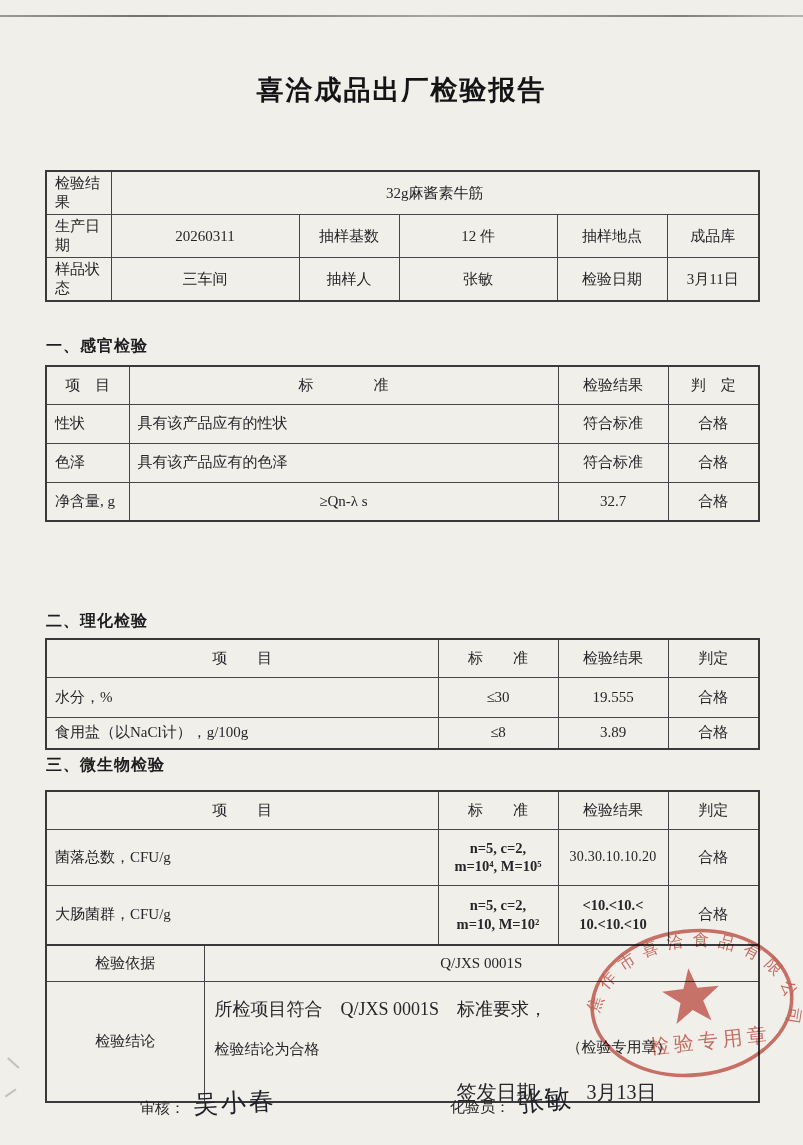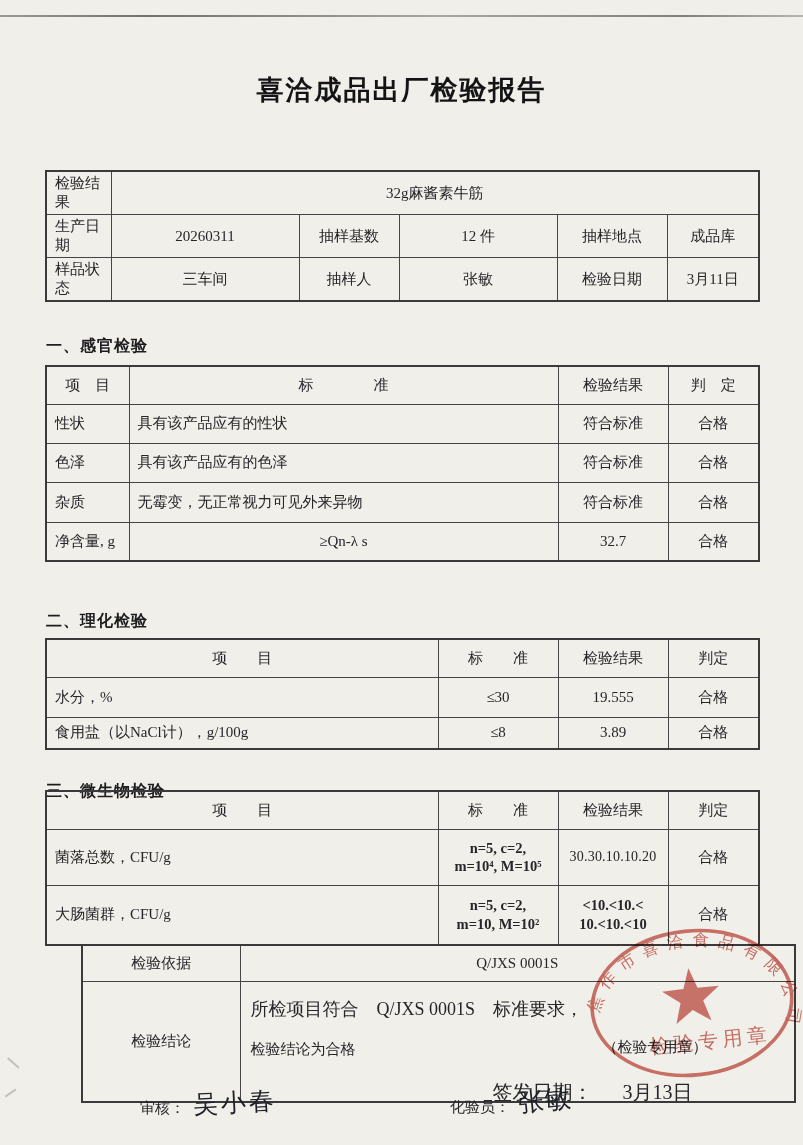--- a/index.html
+++ b/index.html
@@ -26,21 +26,21 @@
     font-size:15px; padding:2px 6px; overflow:hidden; }
   td.tl { text-align:left; padding-left:8px; }
   td.pre { white-space:pre-line; line-height:1.3; font-size:14.5px; padding:9px 2px;font-weight:bold; }
   td.tight { font-size:14px; letter-spacing:.2px; padding:2px 1px; }
 
   .sec-h { position:absolute; left:46px; font-size:16px; font-weight:600;
     letter-spacing:1px; color:#1d1d20; }
 
   .block { position:absolute; left:45px; }
   .block table { position:static; }
-  .block table + table { margin-top:-2px;margin-left:36px; }
+  .block table + table { margin-top:-2px; }
 
   .concl-cell { position:relative; height:120px; padding:0; }
   .concl-line1 { position:absolute; top:15px; left:10px; font-size:18px; white-space:pre; }
   .concl-line2 { position:absolute; top:58px; left:10px; font-size:15px; }
   .seal-note  { position:absolute; top:56px; left:362px; font-size:15px; }
   .issue-line { position:absolute; top:97px; left:252px; font-size:20px; }
   .issue-line .date { margin-left:30px; }
 
   .footer { position:absolute; top:1078px; left:0; width:100%; height:60px; font-size:15px; }
   .footer .review { position:absolute; left:140px; top:10px; }
@@ -119,26 +119,20 @@
       <td class="tl">具有该产品应有的性状</td>
       <td>符合标准</td>
       <td>合格</td>
     </tr>
     <tr style="height:39px">
       <td class="tl">色泽</td>
       <td class="tl">具有该产品应有的色泽</td>
       <td>符合标准</td>
       <td>合格</td>
     </tr>
-    <tr style="height:40px">
-      <td class="tl">杂质</td>
-      <td class="tl">无霉变，无正常视力可见外来异物</td>
-      <td>符合标准</td>
-      <td>合格</td>
-    </tr>
     <tr style="height:39px">
       <td class="tl">净含量, g</td>
       <td>≥Qn-λ s</td>
       <td>32.7</td>
       <td>合格</td>
     </tr>
   </tbody>
     </table>
 
   <div class="sec-h" style="top:611px;">二、理化检验</div>
@@ -165,21 +159,21 @@
     </tr>
     <tr style="height:32px">
       <td class="tl">食用盐（以NaCl计），g/100g</td>
       <td>≤8</td>
       <td>3.89</td>
       <td>合格</td>
     </tr>
   </tbody>
     </table>
 
-  <div class="sec-h" style="top:781px;">三、微生物检验</div>
+  <div class="sec-h" style="top:755px;">三、微生物检验</div>
 
   <div class="block" style="top:790px;">
     <table>
       <colgroup>
           <col style="width:392px">
           <col style="width:120px">
           <col style="width:110px">
           <col style="width:91px">
         </colgroup>
       <tbody>

